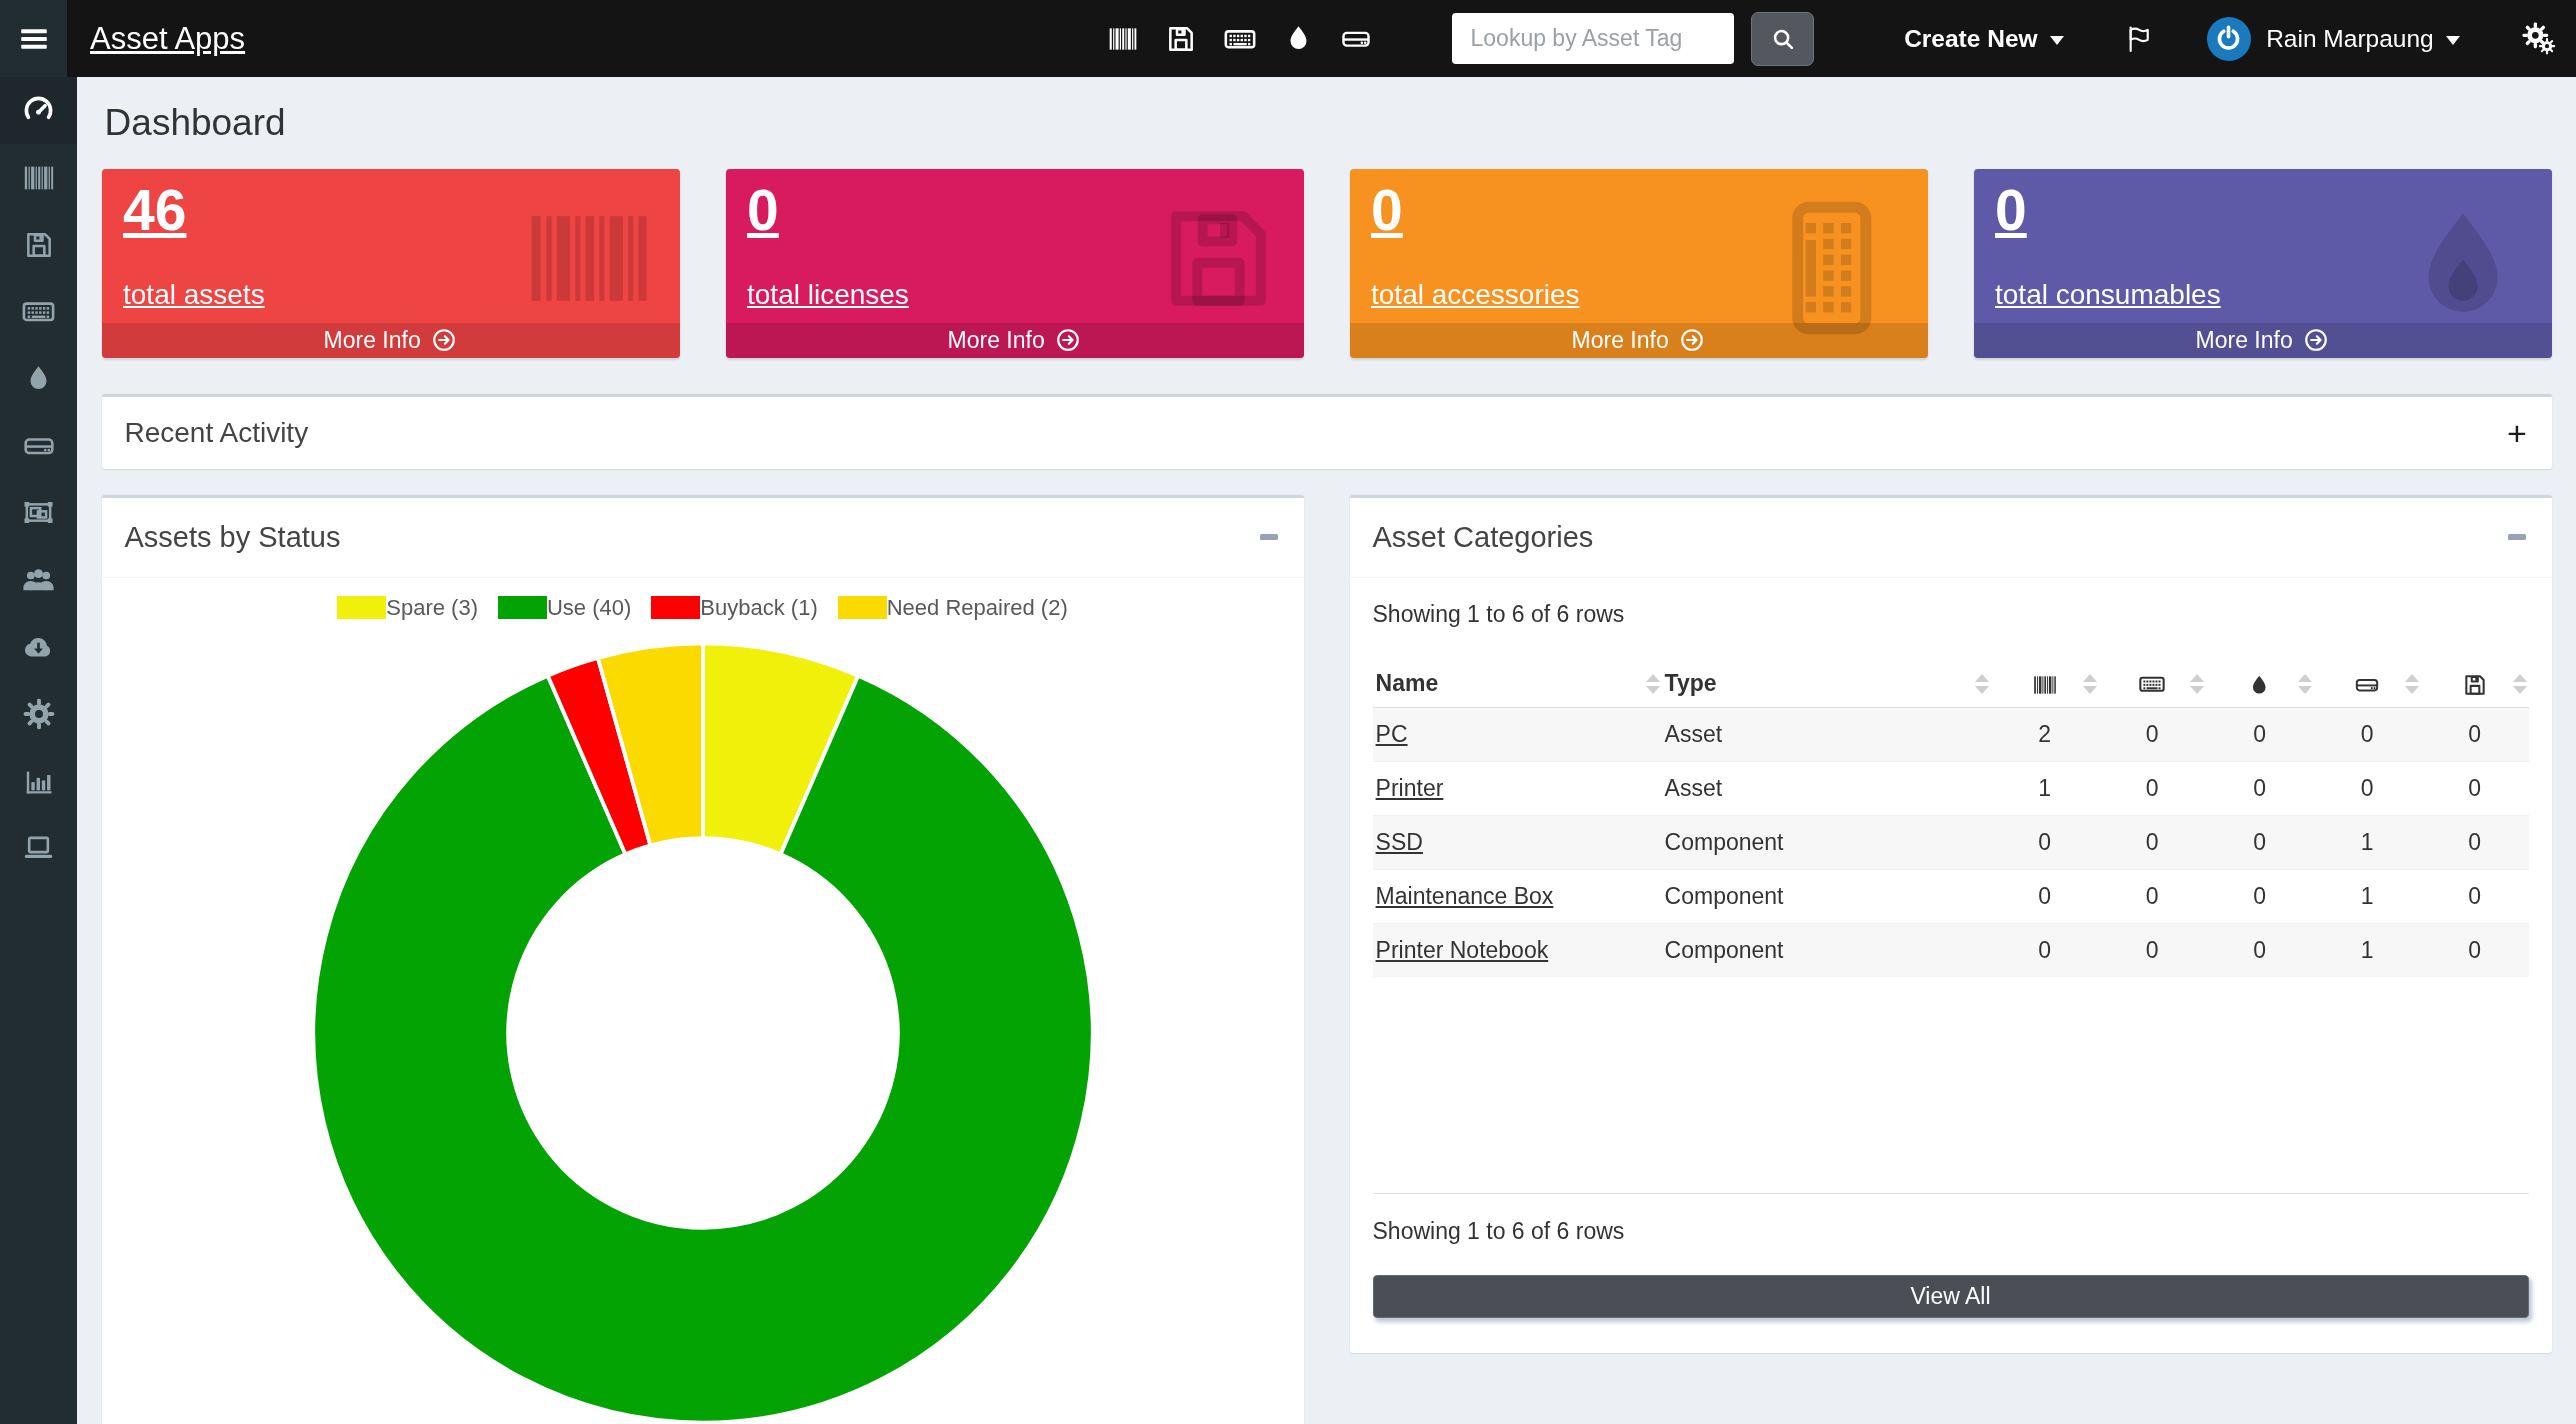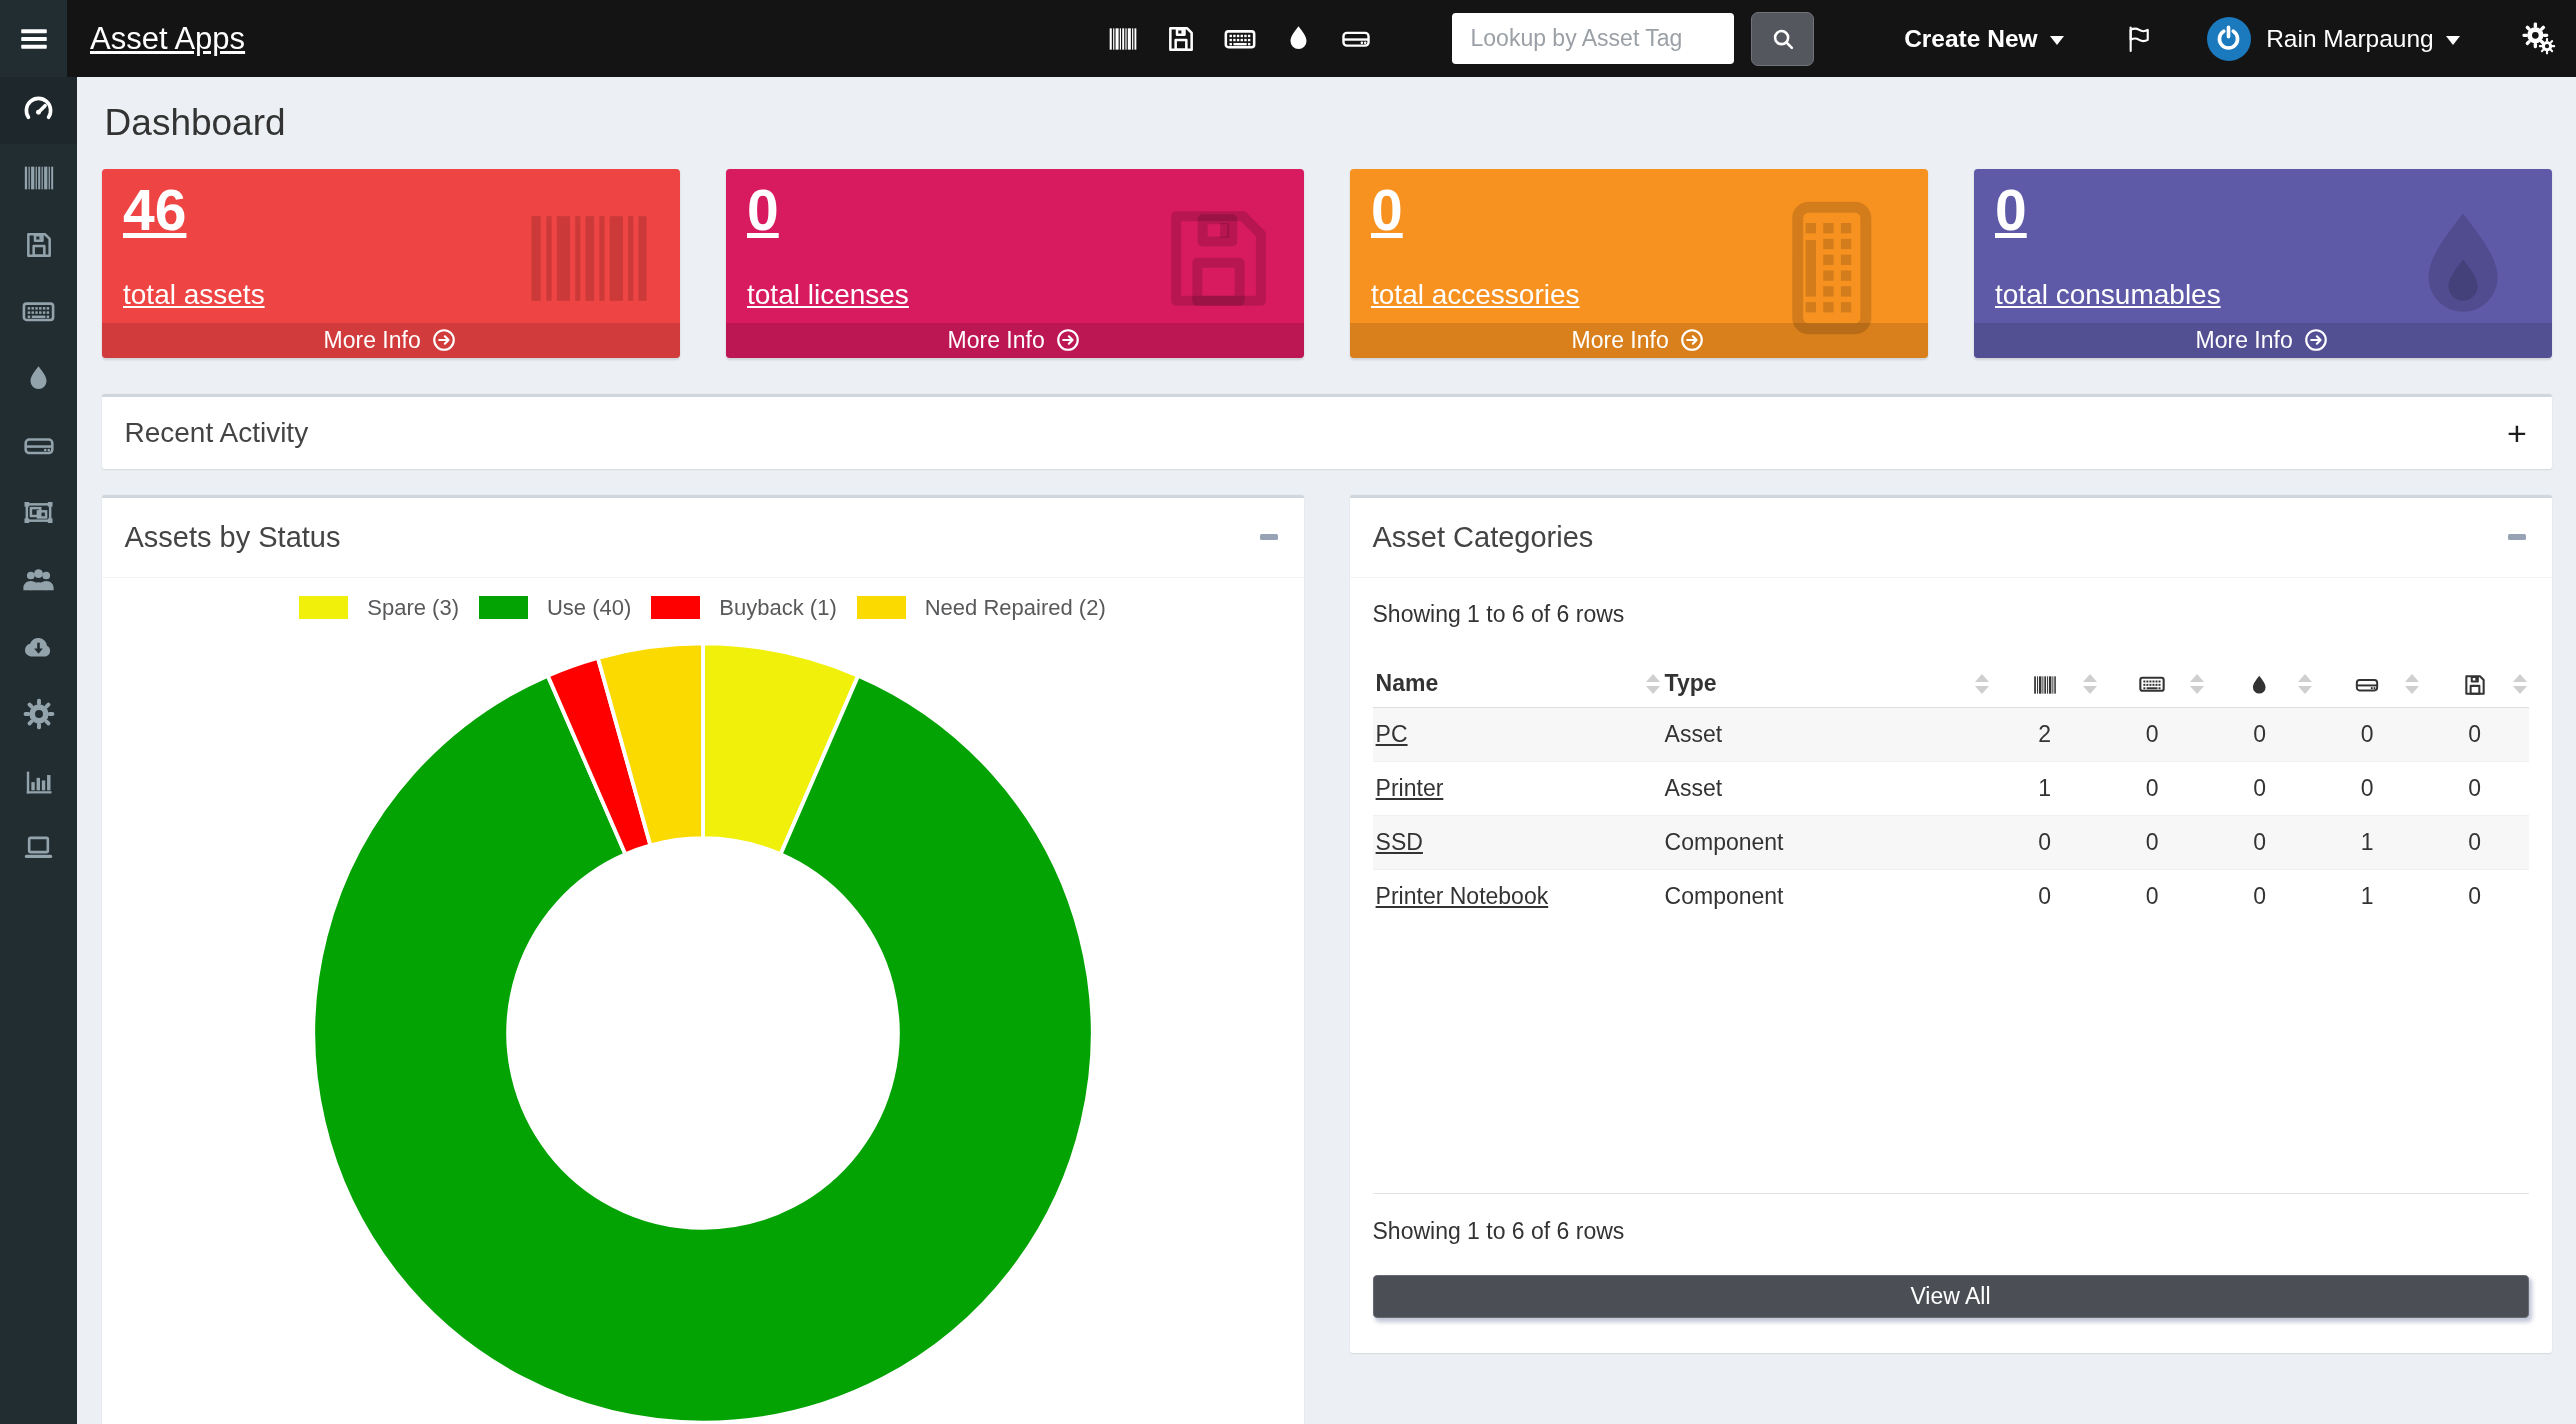--- a/index.html
+++ b/index.html
@@ -68,21 +68,21 @@
   .plus-glyph { font-size:34px; color:#1c1c1c; font-weight:400; line-height:1; }
 
   .recent-panel { margin-top:36px; height:75px; border-top:3.1px solid #cfd6de; display:flex; align-items:center; padding:0 23px; }
   .recent-title { font-size:28px; color:#444; }
 
   .charts-row { display:grid; grid-template-columns:1fr 1fr; gap:46px; margin-top:26px; align-items:start; }
   .chart-panel  { height:951px; }
   .chart-panel .panel-header { border-bottom:1.5px solid #f4f4f4; }
   .chart-body { padding-top:17px; }
   .legend { display:flex; justify-content:center; align-items:center; gap:20px; }
-  .legend-item { display:flex; align-items:center; gap:19px; cursor:pointer; }
+  .legend-item { display:flex; align-items:center; gap:0; cursor:pointer; }
   .legend-swatch { width:49px; height:23px; display:inline-block; }
   .legend-label { font-size:22px; color:#58595b; }
   #donut { width:790px; height:790px; margin:17px auto 0; }
 
   .cat-panel { height:858px; }
   .cat-panel .panel-header { border-bottom:1.5px solid #f4f4f4; }
   .cat-body { padding:21.5px 23px 20px; }
   .showing-text { font-size:23px; color:#333; line-height:31px; }
   .table-wrap { margin-top:31px; height:533px; border-bottom:1.5px solid #e3e3e3; overflow:hidden; }
   table.cat-table { width:100%; border-collapse:collapse; table-layout:fixed; }
@@ -653,20 +653,29 @@
                 <tr>
                   <td><a class="name-link">SSD</a></td>
                   <td>Component</td>
                   <td class="num">0</td>
                   <td class="num">0</td>
                   <td class="num">0</td>
                   <td class="num">1</td>
                   <td class="num">0</td>
                 </tr>
                 <tr>
+                  <td><a class="name-link">Maintenance Box</a></td>
+                  <td>Component</td>
+                  <td class="num">0</td>
+                  <td class="num">0</td>
+                  <td class="num">0</td>
+                  <td class="num">1</td>
+                  <td class="num">0</td>
+                </tr>
+                <tr>
                   <td><a class="name-link">Printer Notebook</a></td>
                   <td>Component</td>
                   <td class="num">0</td>
                   <td class="num">0</td>
                   <td class="num">0</td>
                   <td class="num">1</td>
                   <td class="num">0</td>
                 </tr>
               </tbody>
           </table>

